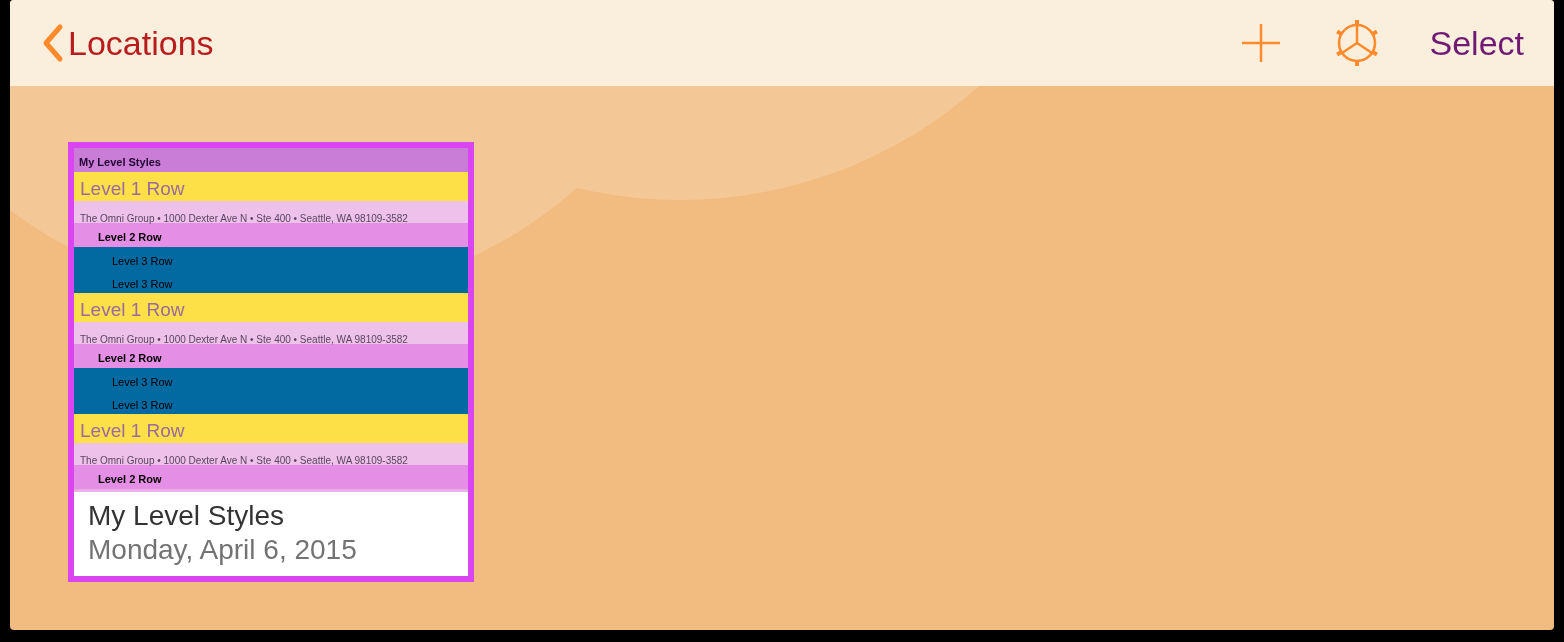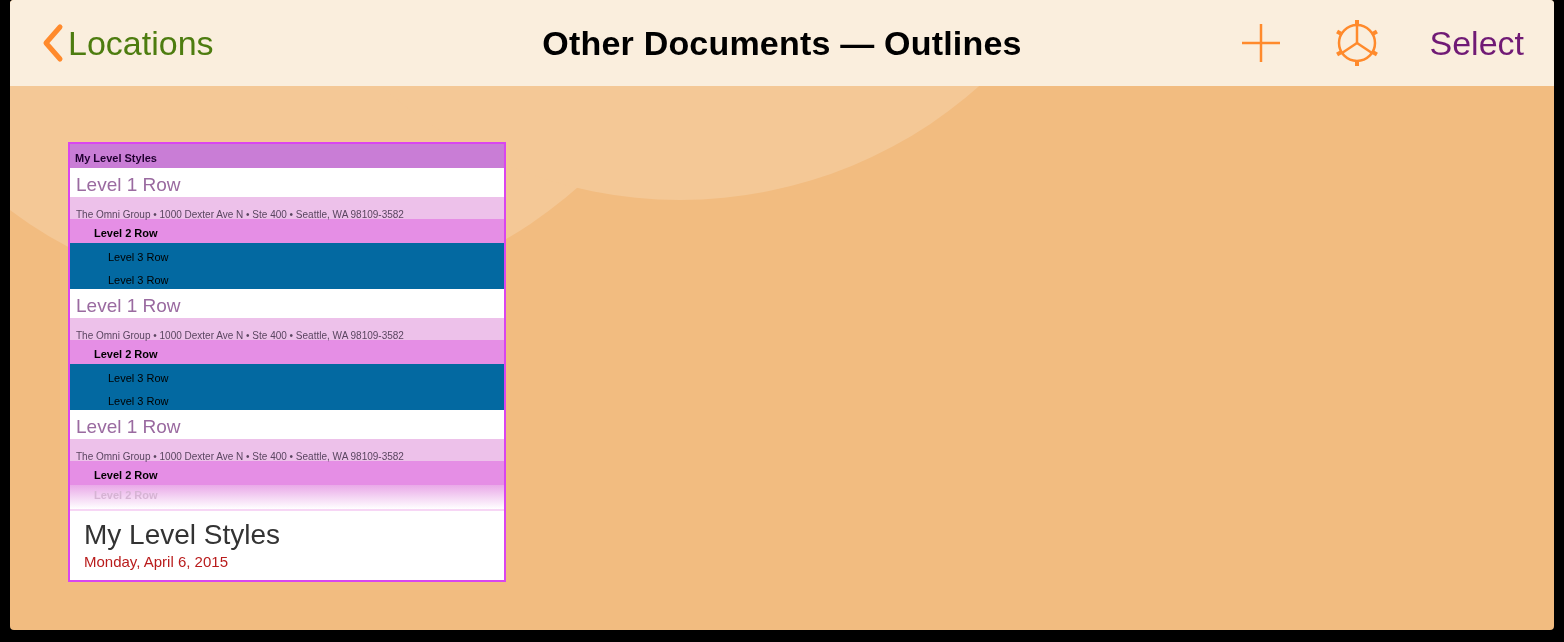--- a/index.html
+++ b/index.html
@@ -38,21 +38,21 @@
     height: 86px;
     background: #faeedd;
     display: flex;
     align-items: center;
     padding: 0 30px;
     z-index: 2;
   }
   .back-button {
     display: flex;
     align-items: center;
-    color: #4d7c0f;
+    color: #b91c1c;
     font-size: 34px;
     font-weight: 400;
     gap: 2px;
     cursor: pointer;
   }
   .back-chevron {
     width: 26px;
     height: 40px;
   }
   .title {
@@ -79,84 +79,83 @@
     cursor: pointer;
   }
 
   .content {
     position: relative;
     z-index: 1;
     padding: 56px 58px;
   }
 
   .doc-thumb {
-    width: 438px;
+    width: 406px;
     height: 440px;
-    border: 2px solid #d946ef;
+    border: 6px solid #d946ef;
     background: #fff;
     display: flex;
     flex-direction: column;
     position: relative;
     overflow: hidden;
   }
 
   .thumb-preview {
     flex: 1;
     font-size: 11px;
     line-height: 1;
     position: relative;
     background: #f7d6f5;
   }
   .row {
     display: flex;
     align-items: center;
     padding: 0 6px;
   }
   .r-title { height: 24px; background: #c97dd6; font-weight: bold; color: #200030; font-size: 11px; padding-top:5px; padding-left:5px;}
-  .r-l1    { height: 29px; background: #ffffff; color: #9a6aa0; font-size: 19px; font-weight: 300; padding-top:4px;}
+  .r-l1    { height: 29px; background: #fde047; color: #9a6aa0; font-size: 19px; font-weight: 300; padding-top:4px;}
   .r-note  { height: 22px; background: #edc1ea; color: #5a4560; font-size: 10px; padding-top:14px;}
   .r-l2    { height: 24px; background: #e58ee5; font-weight: bold; font-size: 11px; padding-left: 24px; padding-top:5px;}
   .r-l3    { height: 23px; background: #0369a1; font-size: 11px; padding-left: 38px; padding-top:5px;}
   .faded-row {
     height: 24px; background: linear-gradient(#e9a9e8, #ffffff);
     font-size: 11px; font-weight: bold; padding-left: 24px; color: #d6b4d4; padding-top:5px;
   }
 
   .thumb-label {
     background: #fff;
     padding: 8px 14px 10px 14px;
     position: absolute;
     left: 0; right: 0; bottom: 0;
   }
   .thumb-label .doc-title {
     font-size: 28px;
     color: #333;
   }
   .thumb-label .doc-date {
-    font-size: 15px;
-    color: #b91c1c;
+    font-size: 28px;
+    color: #737373;
     margin-top: 2px;
   }
 </style>
 </head>
 <body>
 
 <div class="viewport">
   <div class="bg-circle"></div>
   <div class="bg-circle2"></div>
 
   <div class="toolbar">
     <div class="back-button">
       <svg class="back-chevron" viewBox="0 0 26 40">
         <polyline points="20,4 6,20 20,36" fill="none" stroke="#ff8a2c" stroke-width="5" stroke-linecap="round" stroke-linejoin="round"></polyline>
       </svg>
       <span>Locations</span>
     </div>
 
-    <div class="title">Other Documents — Outlines</div>
 
     <div class="right-group">
       <div>
         <svg class="icon-plus" viewBox="0 0 46 46">
           <line x1="23" y1="4" x2="23" y2="42" stroke="#ff8a2c" stroke-width="2.5"></line>
           <line x1="4" y1="23" x2="42" y2="23" stroke="#ff8a2c" stroke-width="2.5"></line>
         </svg>
       </div>
       <div>
         <svg class="icon-gear" viewBox="0 0 46 46">

